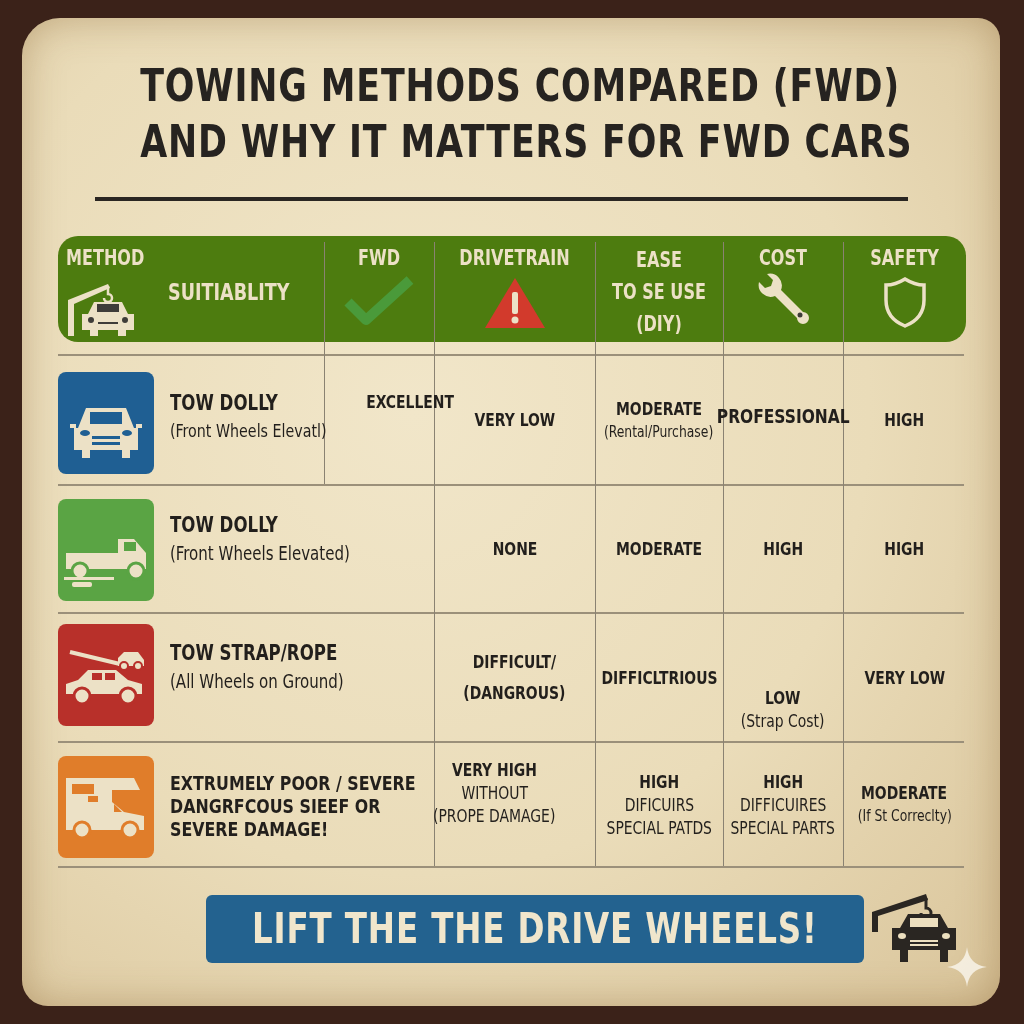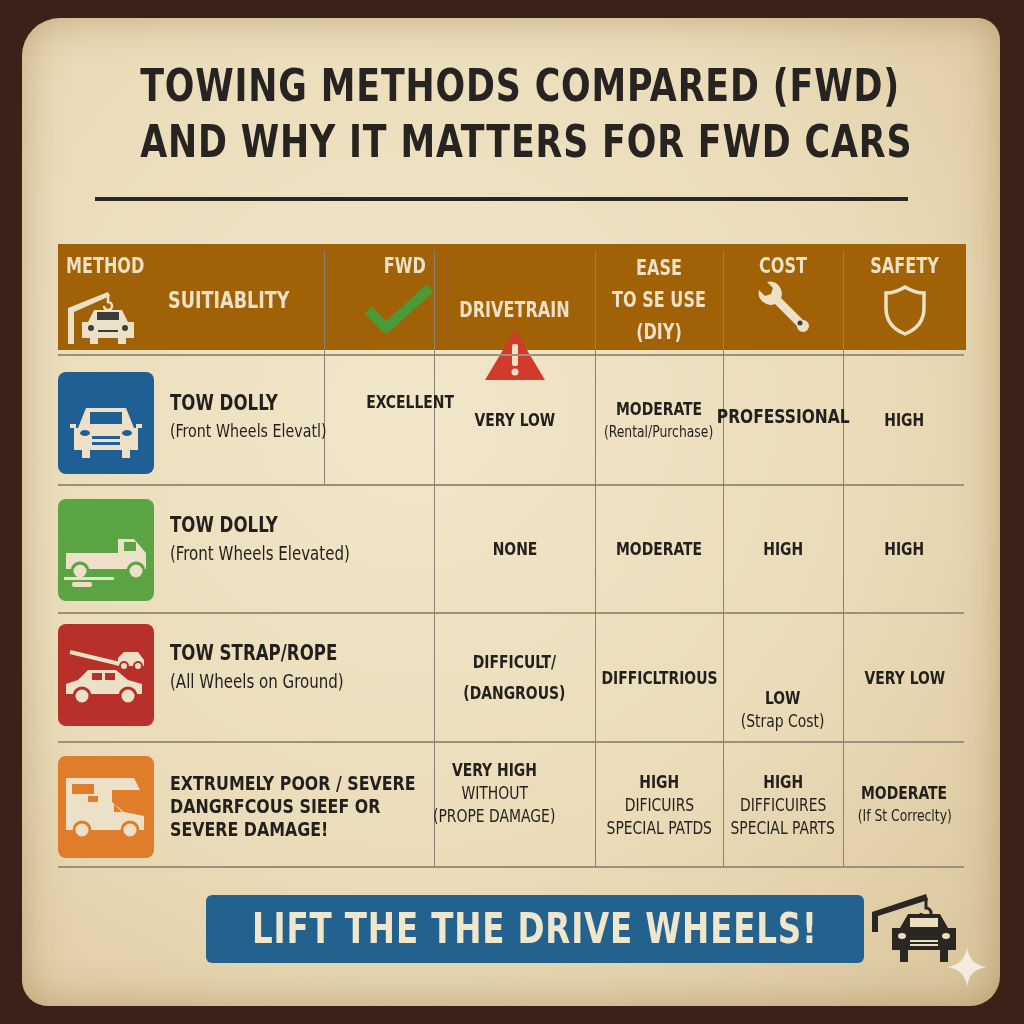--- a/index.html
+++ b/index.html
@@ -1,21 +1,21 @@
 <!DOCTYPE html>
 <html><head>
 <meta charset="utf-8">
 <style>
   html,body{margin:0;padding:0;}
   body{width:1024px;height:1024px;background:#3b2219;position:relative;overflow:hidden;font-family:"DejaVu Sans Condensed","DejaVu Sans","Liberation Sans",sans-serif;}
   .paper{position:absolute;left:22px;top:18px;width:978px;height:988px;background:radial-gradient(ellipse at 40% 40%,#f1e6c9 0%,#eadcb9 55%,#d9c49a 100%);border-radius:38px 22px 30px 26px;box-shadow:inset 0 0 40px rgba(120,80,30,.35);}
   .title{position:absolute;left:80px;top:58px;width:860px;text-align:center;color:#262320;font-weight:bold;font-size:45px;line-height:56px;letter-spacing:1px;transform:scaleX(0.86);transform-origin:center;}
   .title div{white-space:nowrap;}
   .title-rule{position:absolute;left:95px;top:197px;width:813px;height:4px;background:#2a2622;}
-  .hdr{position:absolute;left:58px;top:244px;width:908px;height:106px;background:#a16207;border-radius:0;}
+  .hdr{position:absolute;left:58px;top:236px;width:908px;height:106px;background:#4d7c0f;border-radius:20px;}
   .hcol{position:absolute;top:0;height:106px;color:#ece1c6;font-weight:bold;text-align:center;}
   .hcol .lbl{font-size:21px;line-height:28px;transform:scaleX(.85);white-space:nowrap;}
   .vsep{position:absolute;width:1px;background:#8a8272;}
   .hsep{position:absolute;height:2px;background:#9b907a;}
   .row{position:absolute;left:58px;width:908px;}
   .icon-box{position:absolute;left:0;width:96px;height:102px;border-radius:8px;}
   .mname{position:absolute;color:#221f1c;font-weight:bold;font-size:21px;line-height:28px;transform-origin:left center;transform:scaleX(.88);white-space:nowrap;}
   .mname .sub{font-weight:normal;font-size:18px;}
   .cell{position:absolute;display:flex;align-items:center;justify-content:center;flex-direction:column;text-align:center;color:#221f1c;font-weight:bold;font-size:18px;line-height:23px;}
   .cell span{display:block;transform:scaleX(.86);white-space:nowrap;}
@@ -44,29 +44,29 @@
       <path d="M24 40 L30 28 H58 L64 40 H70 V56 H62 V62 H54 V56 H34 V62 H26 V56 H18 V40 Z" fill="#ece1c6"></path>
       <rect x="33" y="30" width="22" height="8" fill="#3e3c39"></rect>
       <circle cx="27" cy="46" r="3" fill="#3e3c39"></circle>
         <circle cx="61" cy="46" r="3" fill="#3e3c39"></circle>
       <rect x="34" y="48" width="20" height="2" fill="#3e3c39"></rect>
     </svg>
     <div class="lbl" style="position:absolute;left:110px;top:42px;font-size:23px;transform-origin:left;">SUITIABLITY</div>
   </div>
   <div class="vsep" style="left:266px;top:6px;height:100px;"></div>
 
-  <div class="hcol" style="left:266px;width:110px;text-align:right;">
+  <div class="hcol" style="left:266px;width:110px;">
     <div class="lbl" style="margin-top:8px;">FWD</div>
     <svg width="70" height="52" viewBox="0 0 70 52" style="margin-top:2px;">
       <path d="M4 28 L22 46 L66 6" stroke="#4a9a3a" stroke-width="10" fill="none" stroke-linejoin="round"></path>
     </svg>
   </div>
   <div class="vsep" style="left:376px;top:6px;height:100px;"></div>
 
-  <div class="hcol" style="left:376px;width:161px;margin-top:44px;">
+  <div class="hcol" style="left:376px;width:161px;">
     <div class="lbl" style="margin-top:8px;">DRIVETRAIN</div>
     <svg width="64" height="54" viewBox="0 0 64 54" style="margin-top:4px;">
       <path d="M32 2 L62 52 H2 Z" fill="#d23a2c"></path>
       <rect x="29" y="16" width="6" height="22" rx="2" fill="#ece1c6"></rect>
       <circle cx="32" cy="44" r="3.5" fill="#ece1c6"></circle>
     </svg>
   </div>
   <div class="vsep" style="left:537px;top:6px;height:100px;"></div>
 
   <div class="hcol" style="left:537px;width:128px;">

